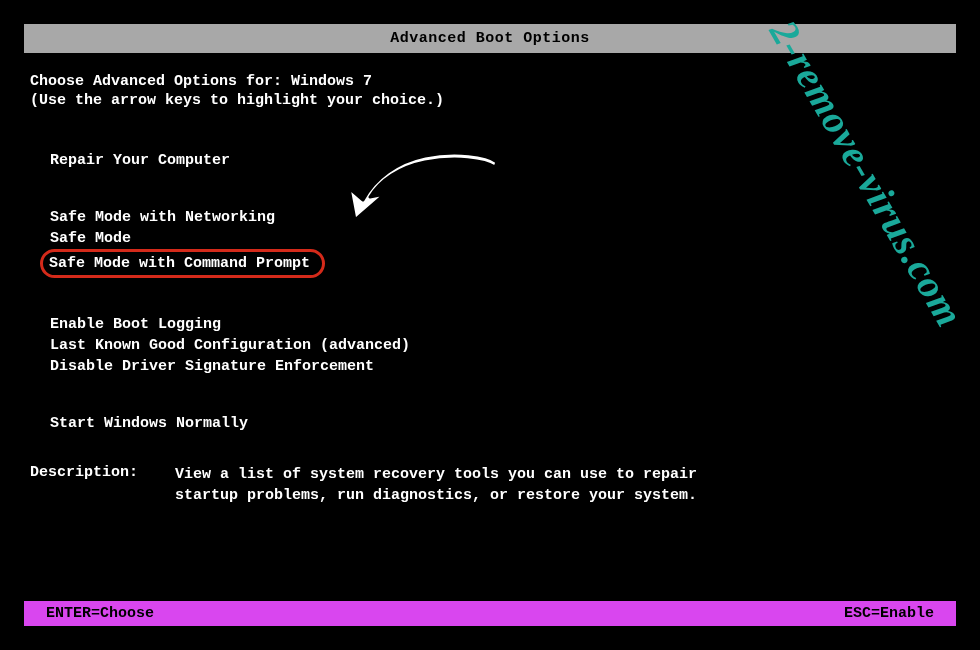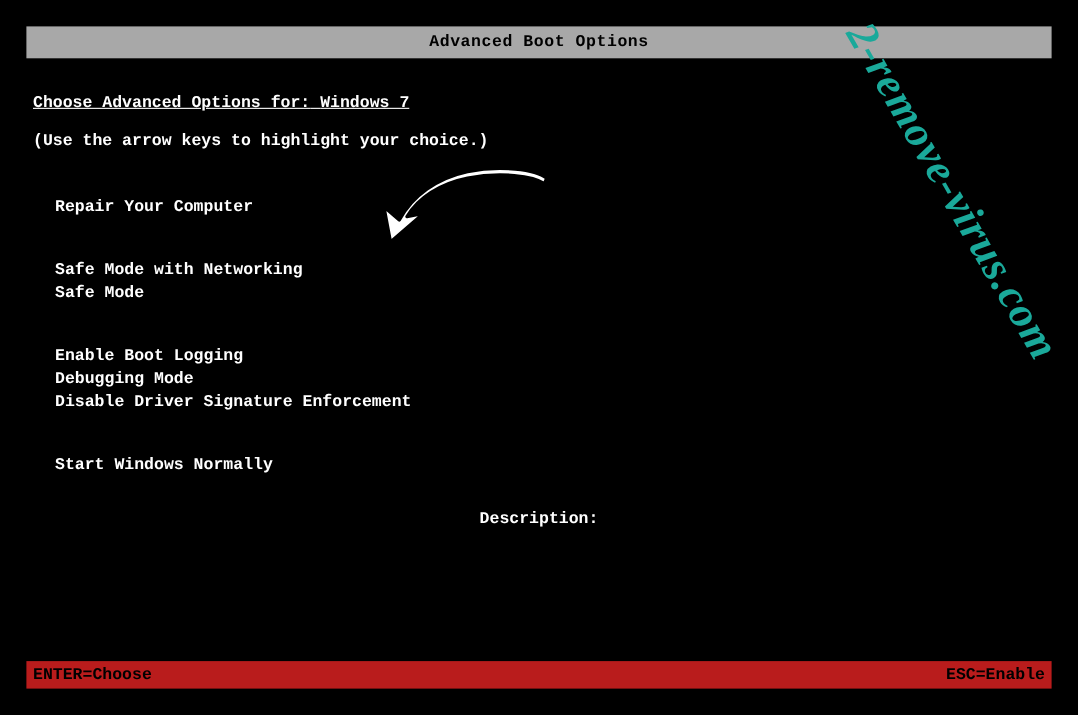--- a/index.html
+++ b/index.html
@@ -10,55 +10,54 @@
       font-family: "Courier New", monospace;
       font-size: 15px;
       font-weight: bold;
       position: relative;
     }
     .title-bar {
       background: #a8a8a8;
       color: #000;
       text-align: center;
       padding: 6px 0;
-      margin: 24px 24px 12px 24px;
+      margin: 24px 24px 0 24px;
       font-weight: bold;
       letter-spacing: 0.5px;
     }
     .content {
       padding: 20px 30px 0 30px;
     }
-    .intro-line { margin-bottom: 18px; text-decoration: underline; }
+    .intro-line { margin-bottom: 2px; }
     .intro-line .os { font-weight: bold; }
     .hint { margin-bottom: 41px; }
     .group { margin-left: 20px; margin-bottom: 24px; margin-top: 36px; }
     .opt { line-height: 1.4; }
     .highlight {
       display: inline-block;
       border: 3px solid #d42a1a;
       border-radius: 18px;
       padding: 1px 12px 1px 6px;
       margin-left: -10px;
     }
     .desc-block {
       margin-top: 30px;
       display: flex;
       gap: 37px;
-      justify-content: center;
     }
     .desc-label { white-space: nowrap; }
     .desc-text { max-width: 560px; line-height: 1.4; }
     .footer-bar {
       position: absolute;
       left: 24px; right: 24px; bottom: 24px;
-      background: #b91c1c;
+      background: #d946ef;
       color: #000;
       display: flex;
       justify-content: space-between;
-      padding: 4px 6px;
+      padding: 4px 22px;
       font-weight: bold;
       margin-top: 44px;
     }
     .watermark {
       position: absolute;
       top: 150px; right: -60px;
       transform: rotate(60deg);
       transform-origin: center;
       color: #1aa99a;
       font-family: Georgia, serif;
@@ -89,34 +88,40 @@
   </div>
   <div class="hint">(Use the arrow keys to highlight your choice.)</div>
 
   <div class="group">
     <div class="opt">Repair Your Computer</div>
   </div>
 
   <div class="group">
     <div class="opt">Safe Mode with Networking</div>
     <div class="opt">Safe Mode</div>
+    <div class="opt">
+      <span class="highlight">
+        <span>Safe Mode with Command Prompt</span>
+      </span>
+    </div>
   </div>
 
   <div class="group">
     <div class="opt">Enable Boot Logging</div>
-    <div class="opt">Debugging Mode</div>
+    <div class="opt">Last Known Good Configuration (advanced)</div>
     <div class="opt">Disable Driver Signature Enforcement</div>
   </div>
 
   <div class="group">
     <div class="opt">Start Windows Normally</div>
   </div>
 
   <div class="desc-block">
     <div class="desc-label">Description:</div>
+    <div class="desc-text">View a list of system recovery tools you can use to repair startup problems, run diagnostics, or restore your system.</div>
   </div>
 </div>
 
 <div class="footer-bar">
   <span>ENTER=Choose</span>
   <span>ESC=Enable</span>
 </div>
 
 <div class="watermark">2-remove-virus.com</div>
 

